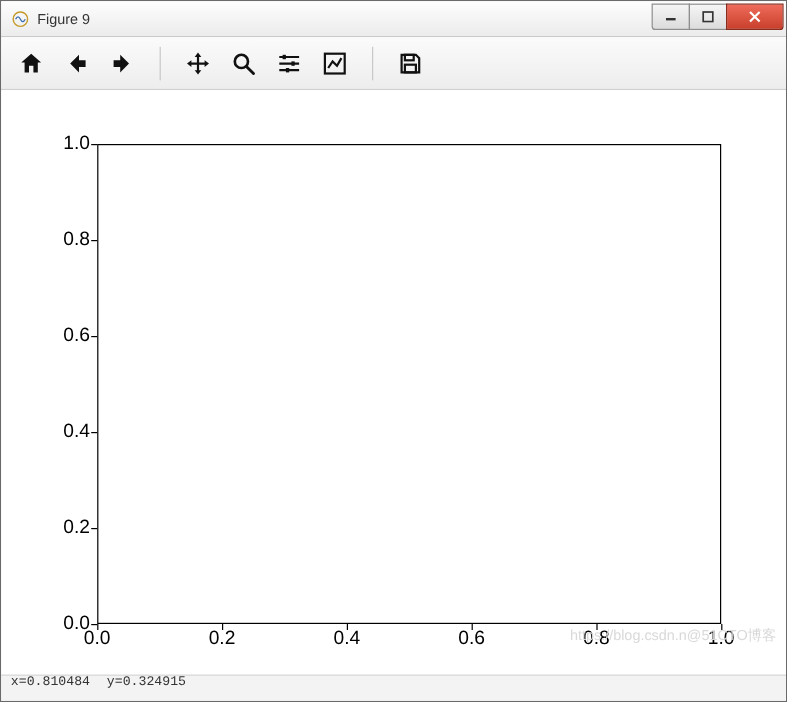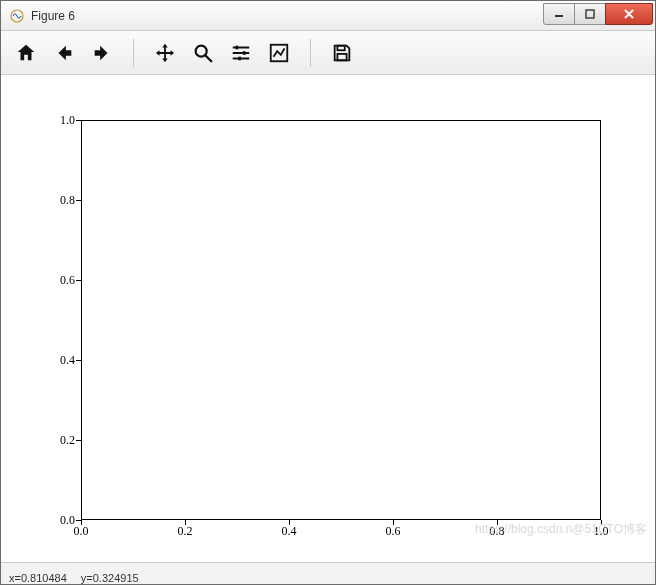--- a/index.html
+++ b/index.html
@@ -78,42 +78,43 @@
     position: relative;
   }
   .plot {
     position: absolute;
     left: 80px; top: 45px;
     width: 520px; height: 400px;
     border: 1.2px solid #000;
   }
   .xtick, .ytick {
     position: absolute;
-    font-size: 12px;
+    font-size: 16px;
     color: #000;
-    font-family: Liberation Serif, serif;
+    font-family: Liberation Sans, sans-serif;
   }
   .xtick { top: 449px; transform: translateX(-50%); }
   .ytick { left: 74px; transform: translate(-100%, -50%); }
   .tickmark {
     position: absolute;
     background: #000;
   }
   .tickmark.x { width: 1px; height: 5px; top: 445px; }
   .tickmark.y { width: 5px; height: 1px; left: 75px; }
   .statusbar {
     height: 22px;
     background: #f3f3f3;
     border-top: 1px solid #cfcfcf;
     display: flex;
-    align-items: flex-end;
+    align-items: flex-start;
     padding: 0 8px;
     font-size: 11px;
     color: #333;
     gap: 14px;
+    font-family: Liberation Mono, monospace;
   }
   .watermark {
     position: absolute;
     right: 8px; bottom: 24px;
     font-size: 12px;
     color: #d9d9d9;
     pointer-events: none;
   }
 </style>
 </head>
@@ -121,21 +122,21 @@
 
 <div class="window">
 
   <div class="titlebar">
     <span class="app-icon">
       <svg width="14" height="14" viewBox="0 0 14 14">
           <circle cx="7" cy="7" r="6" fill="none" stroke="#c49a2a" stroke-width="1.2"></circle>
           <path d="M3 7 Q5 3 7 7 T11 7" fill="none" stroke="#3a6fb0" stroke-width="1.1"></path>
         </svg>
     </span>
-    <span class="title-text">Figure 6</span>
+    <span class="title-text">Figure 9</span>
     <div class="winbtns">
       <div class="winbtn min">
         <svg width="10" height="10">
             <rect x="1" y="6" width="8" height="2" fill="#333"></rect>
           </svg>
       </div>
       <div class="winbtn">
         <svg width="10" height="10">
             <rect x="1" y="1" width="8" height="8" fill="none" stroke="#333" stroke-width="1.4"></rect>
           </svg>

